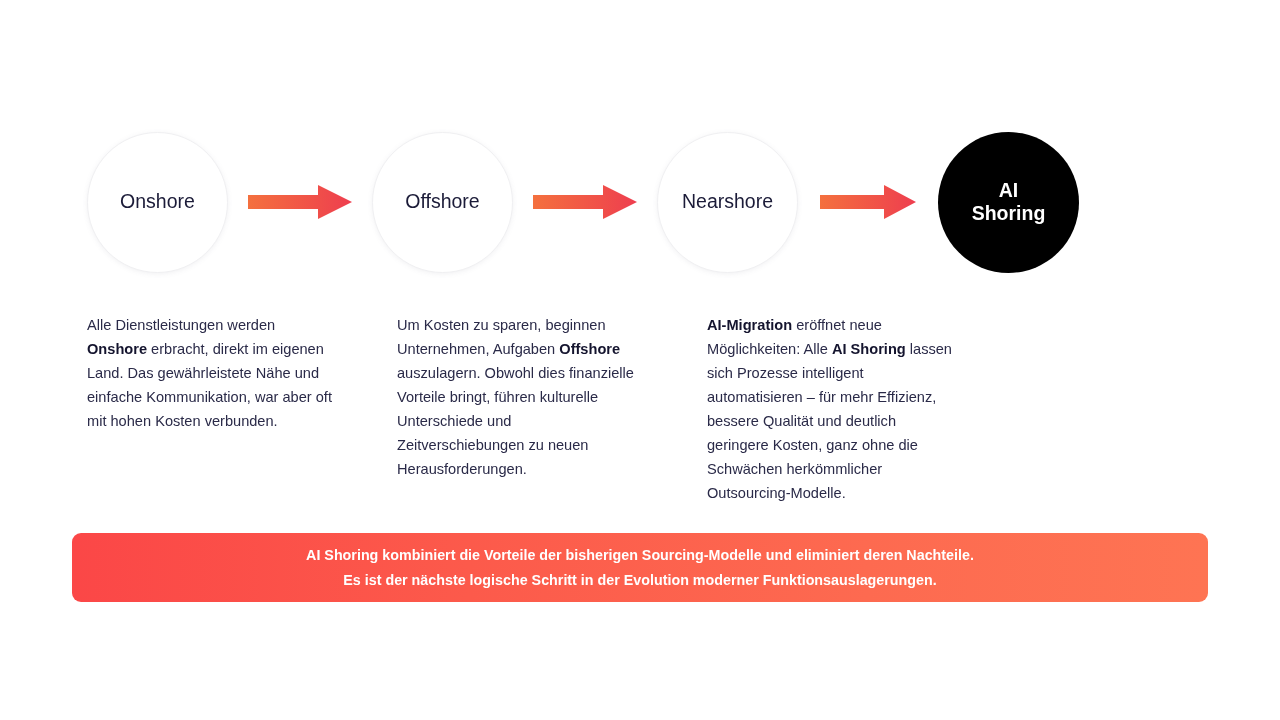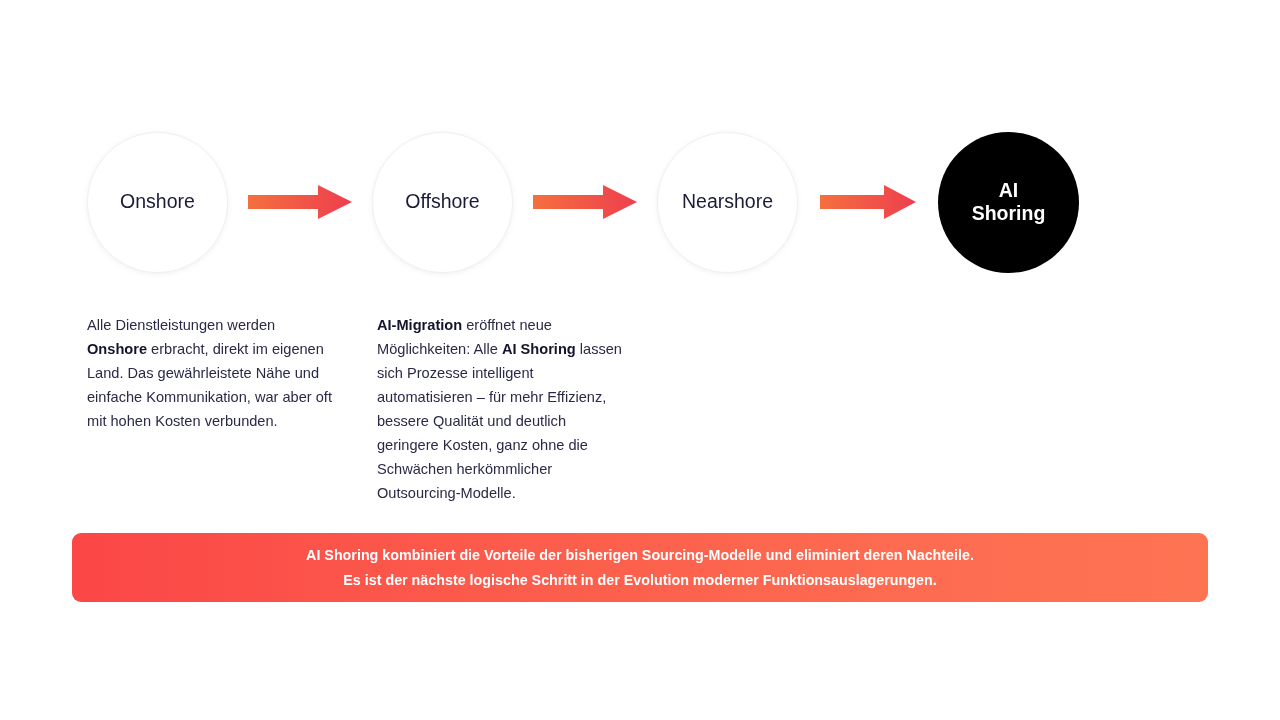--- a/index.html
+++ b/index.html
@@ -72,21 +72,21 @@
   .gap-a { flex: 0 0 20px; }
   .gap-b { flex: 0 0 22px; }
 
   
   #columns {
     position: absolute;
     left: 87px;
     top: 313px;
     width: 1120px;
     display: flex;
-    gap: 45px;
+    gap: 65px;
   }
   .col {
     width: 245px;
     font-size: 14.6px;
     line-height: 24px;
     color: #2a2a48;
     font-weight: 400;
   }
   .col b, .col strong { font-weight: 700; color: #14142e; }
 
@@ -166,19 +166,20 @@
 
   <div class="stage-circle accent">
     <span class="circle-label">AI
 Shoring</span>
   </div>
 
 </div>
 
 <div id="columns">
   <div class="col"><span>Alle Dienstleistungen werden </span><b>Onshore</b><span> erbracht, direkt im eigenen Land. Das gewährleistete Nähe und einfache Kommunikation, war aber oft mit hohen Kosten verbunden.</span></div>
+  <div class="col"><span>Um Kosten zu sparen, beginnen Unternehmen, Aufgaben </span><b>Offshore</b><span> auszulagern. Obwohl dies finanzielle Vorteile bringt, führen kulturelle Unterschiede und Zeitverschiebungen zu neuen Herausforderungen.</span></div>
   <div class="col"><b>AI-Migration</b><span> eröffnet neue Möglichkeiten: Alle </span><b>AI Shoring</b><span> lassen sich Prozesse intelligent automatisieren – für mehr Effizienz, bessere Qualität und deutlich geringere Kosten, ganz ohne die Schwächen herkömmlicher Outsourcing-Modelle.</span></div>
 </div>
 
 <div id="banner">
   <span class="banner-line">AI Shoring kombiniert die Vorteile der bisherigen Sourcing-Modelle und eliminiert deren Nachteile.</span>
   <span class="banner-line">Es ist der nächste logische Schritt in der Evolution moderner Funktionsauslagerungen.</span>
 </div>
 
 </body></html>

